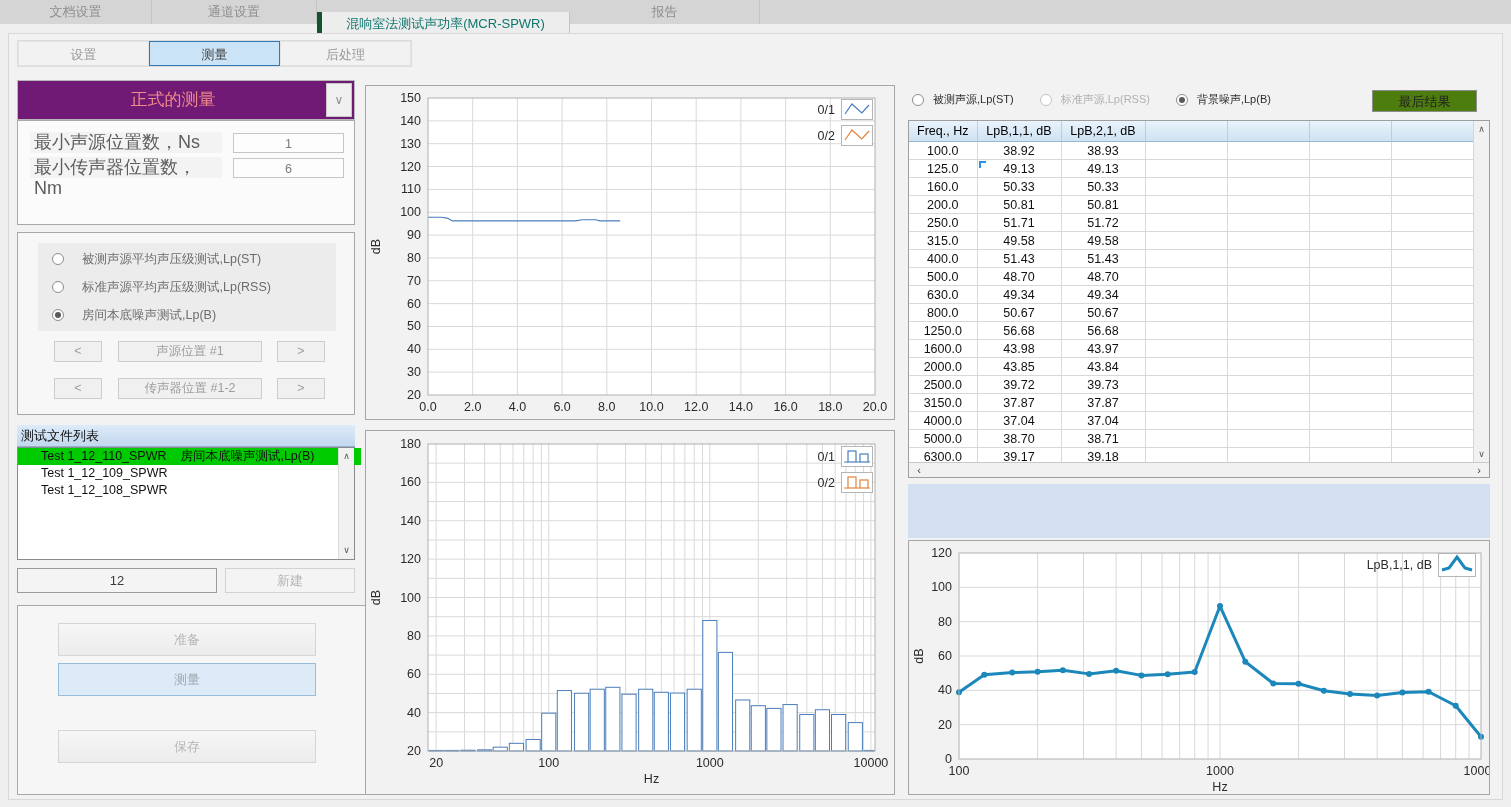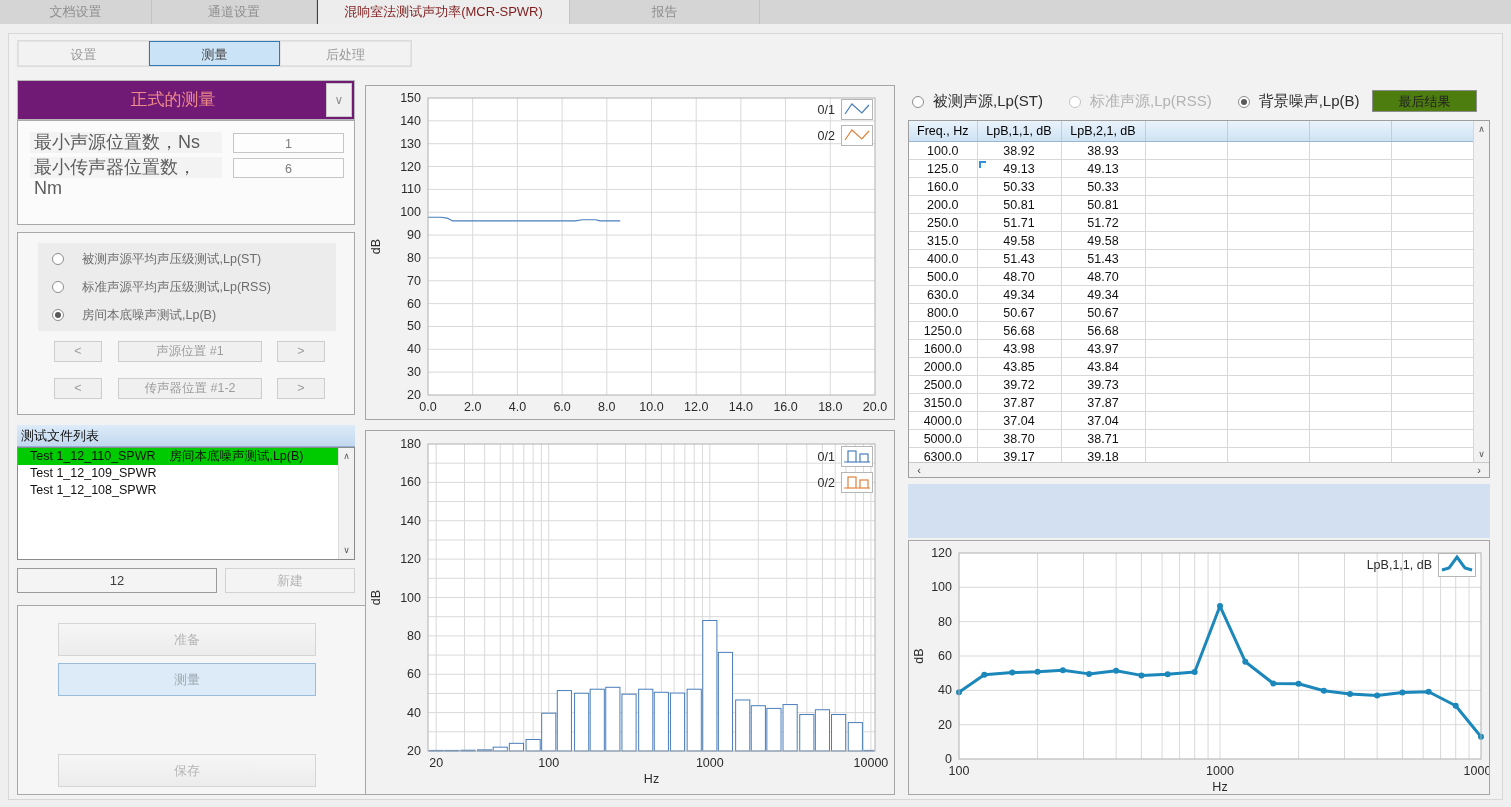--- a/index.html
+++ b/index.html
@@ -2,21 +2,21 @@
 <html><head>
 <meta charset="utf-8">
 <style>
   html,body{margin:0;padding:0;background:#efefef;}
   body{font-family:"Liberation Sans","DejaVu Sans",sans-serif;-webkit-font-smoothing:none;}
   .app{position:relative;width:1511px;height:807px;background:#efefef;overflow:hidden;font-size:13px;color:#333;}
 
   
   .tabbar{position:absolute;left:0;top:0;width:1511px;height:24px;background:#d5d5d5;display:flex;}
   .tab{height:24px;line-height:24px;text-align:center;color:#8f8f8f;font-size:13px;background:#d5d5d5;border-right:1px solid #c4c4c4;box-sizing:border-box;cursor:default;}
-  .tab.active{background:#ededed;color:#7f1d1d;border-left:1px solid #14532d;}
+  .tab.active{background:#ededed;color:#0f766e;border-left:5px solid #14532d;margin-top:12px;}
 
   .frame{position:absolute;left:8px;top:33px;width:1493px;height:765px;border:1px solid #d8d8d8;background:#f2f2f2;}
 
   
   .subtab-strip{position:absolute;left:17px;top:40px;width:395px;height:27px;border:1px solid #dcdcdc;background:#f5f5f5;box-sizing:border-box;display:flex;}
   .subtab{width:131px;height:100%;line-height:25px;text-align:center;color:#9a9a9a;background:#f2f2f2;border:1px solid #e3e3e3;box-sizing:border-box;cursor:default;}
   .subtab.active{background:#cbe3f7;border:1px solid #3079b5;color:#4a4a4a;}
 
   
   .box{position:absolute;border:1px solid #a8a8a8;background:#f7f7f7;box-sizing:border-box;}
@@ -31,21 +31,21 @@
   .radio{width:12px;height:12px;border:1px solid #8d8d8d;border-radius:50%;background:#fff;display:inline-block;position:relative;flex:none;box-sizing:border-box;}
   .radio.checked::after{content:'';position:absolute;left:2px;top:2px;width:6px;height:6px;border-radius:50%;background:#5a5a5a;}
   .radio.disabled{border-color:#c4c4c4;}
   .radio-row{display:flex;align-items:center;gap:18px;height:28px;}
   .radio-row .rlabel{color:#6c6c6c;font-size:12.5px;}
 
   .pos-btn{position:absolute;height:21px;background:#f0f0f0;border:1px solid #cdcdcd;box-sizing:border-box;text-align:center;line-height:19px;color:#9d9d9d;font-size:12.5px;}
 
   .filelist-header{position:absolute;left:17px;top:425px;width:338px;height:22px;line-height:22px;padding-left:4px;box-sizing:border-box;font-size:13px;color:#111;background:linear-gradient(#ddebf9,#c2d8ee);border-bottom:1px solid #8fb2d6;}
   .filelist{position:absolute;left:17px;top:447px;width:338px;height:113px;background:#fff;border:1px solid #8a8a8a;box-sizing:border-box;}
-  .fl-item{height:17px;line-height:17px;font-size:12.5px;color:#111;padding-left:12px;white-space:pre;}
+  .fl-item{height:17px;line-height:17px;font-size:12.5px;color:#111;padding-left:23px;white-space:pre;}
   .fl-item.selected{background:#00cb00;}
   .fl-scroll{position:absolute;right:0;top:0;width:16px;height:100%;background:#f1f1f1;border-left:1px solid #dcdcdc;box-sizing:border-box;}
   .scroll-arrow{position:absolute;left:0;width:100%;height:15px;text-align:center;line-height:15px;font-size:9px;color:#555;}
 
   .count-btn{position:absolute;left:17px;top:568px;width:200px;height:25px;line-height:23px;text-align:center;background:#f4f4f4;border:1px solid #9a9a9a;box-sizing:border-box;color:#3c3c3c;font-size:13px;}
   .new-btn{position:absolute;left:225px;top:568px;width:130px;height:25px;line-height:23px;text-align:center;background:#f4f4f4;border:1px solid #d2d2d2;box-sizing:border-box;color:#b4b4b4;font-size:13px;}
 
   .action-btn{position:absolute;left:40px;width:258px;height:33px;line-height:31px;text-align:center;font-size:13px;box-sizing:border-box;}
   .action-btn.disabled{background:linear-gradient(#f6f6f6,#ececec);border:1px solid #d5d5d5;color:#b6b6b6;}
   .action-btn.highlighted{background:#dcebf7;border:1px solid #98bcd9;color:#9fa9b1;}
@@ -53,21 +53,21 @@
 
   
   .chart-panel{position:absolute;background:#f2f2f2;border:1px solid #a6a6a6;box-sizing:border-box;}
   .legend-row{position:absolute;display:flex;align-items:center;gap:6px;}
   .legend-label{font-size:12.5px;color:#2b2b2b;}
   .legend-icon{background:#fff;border:1px solid #b5b5b5;display:inline-block;line-height:0;}
 
   
   .right-radio-row{position:absolute;left:912px;top:92px;display:flex;align-items:center;}
   .right-radio-row .item{display:flex;align-items:center;gap:9px;margin-right:26px;}
-  .right-radio-row .rlabel{font-size:15px;color:#2e2e2e;}
+  .right-radio-row .rlabel{font-size:11px;color:#2e2e2e;}
   .right-radio-row .rlabel.disabled{color:#b2b2b2;}
   .result-btn{position:absolute;left:1372px;top:90px;width:105px;height:22px;background:#4d7c0f;border:1px solid #8d8d8d;box-sizing:border-box;text-align:center;line-height:20px;font-size:13px;color:#222;font-family:inherit;}
 
   .table-wrap{position:absolute;left:908px;top:120px;width:582px;height:358px;background:#fff;border:1px solid #9e9e9e;box-sizing:border-box;}
   table.results{border-collapse:collapse;table-layout:fixed;width:566px;}
   table.results th{height:20px;background:linear-gradient(#e9f3fc,#cfe2f3);border-right:1px solid #b9cfe4;border-bottom:1px solid #9ab6d2;font-weight:normal;font-size:12.5px;color:#000;text-align:center;padding:0;}
   table.results td{height:17px;border-right:1px solid #d8d8d8;border-bottom:1px solid #d8d8d8;font-size:12.5px;color:#111;text-align:center;padding:0;position:relative;overflow:hidden;}
   .cell-sel{position:absolute;left:1px;top:1px;width:5px;height:5px;border-left:2px solid #2f8fe0;border-top:2px solid #2f8fe0;}
   .vscroll{position:absolute;right:0;top:0;width:16px;height:342px;background:#f1f1f1;border-left:1px solid #d6d6d6;box-sizing:border-box;}
   .hscroll{position:absolute;left:0;bottom:0;width:100%;height:15px;background:#f1f1f1;border-top:1px solid #c9c9c9;box-sizing:border-box;}
@@ -144,21 +144,21 @@
         <div class="scroll-arrow" style="bottom: 1px;">∨</div>
       </div>
     </div>
 
   <div class="count-btn">12</div>
   <div class="new-btn">新建</div>
 
   <div class="box" id="actionsBox" style="left:17px;top:605px;width:390px;height:190px;background:#f6f6f6;">
       <div class="action-btn disabled" style="top: 17px;">准备</div>
       <div class="action-btn highlighted" style="top: 57px;">测量</div>
-      <div class="action-btn disabled" style="top: 148px; font-family: Liberation Serif, serif;">保存</div>
+      <div class="action-btn disabled" style="top: 124px; font-family: Liberation Serif, serif;">保存</div>
     </div>
 
   <div class="chart-panel" id="chart0" style="left:365px;top:85px;width:530px;height:335px;"><svg width="528" height="333" viewBox="0 0 528 333">
         <rect x="62" y="12" width="447" height="297" fill="#ffffff"></rect>
         <line x1="62" y1="286.1538461538462" x2="509" y2="286.1538461538462" stroke="#d9d9d9" stroke-width="1"></line>
         <line x1="62" y1="263.30769230769226" x2="509" y2="263.30769230769226" stroke="#d9d9d9" stroke-width="1"></line>
         <line x1="62" y1="240.46153846153848" x2="509" y2="240.46153846153848" stroke="#d9d9d9" stroke-width="1"></line>
         <line x1="62" y1="217.6153846153846" x2="509" y2="217.6153846153846" stroke="#d9d9d9" stroke-width="1"></line>
         <line x1="62" y1="194.76923076923077" x2="509" y2="194.76923076923077" stroke="#d9d9d9" stroke-width="1"></line>
         <line x1="62" y1="171.9230769230769" x2="509" y2="171.9230769230769" stroke="#d9d9d9" stroke-width="1"></line>

